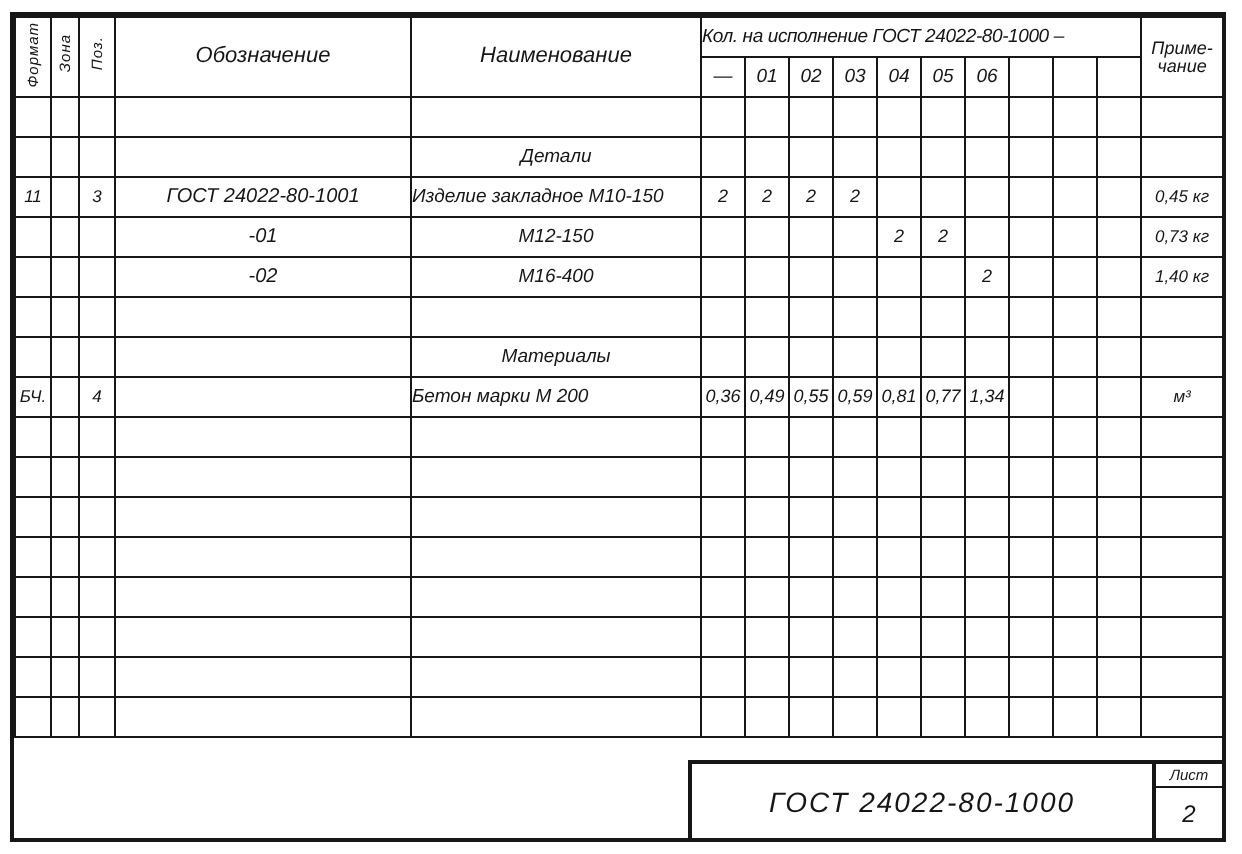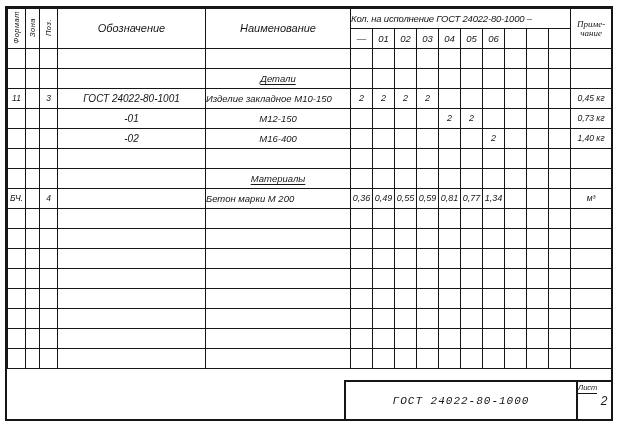--- a/index.html
+++ b/index.html
@@ -9,36 +9,36 @@
   table.spec{border-collapse:collapse;table-layout:fixed;width:604px;
              font-style:italic;font-size:10px;color:#161616;}
   table.spec th,table.spec td{border:1px solid #161616;padding:0;overflow:hidden;
              white-space:nowrap;font-weight:normal;height:19px;line-height:1;}
   thead tr{height:17px;}
   thead th{font-size:11px;}
   .vert span{display:inline-block;writing-mode:vertical-rl;transform:rotate(180deg);
              font-size:7.5px;letter-spacing:.5px;}
   .vert{text-align:center;vertical-align:middle;}
   .qty-group{font-size:9.5px;text-align:left;padding-left:4px;letter-spacing:-0.2px;margin-left:30px;}
-  .note-h{font-size:9px;text-align:center;line-height:1.1;font-family:Liberation Serif, serif;}
+  .note-h{font-size:9px;text-align:center;line-height:1.1;}
   .subq{font-size:9.5px;text-align:center;}
   td.ctr{text-align:center;}
   td.left{text-align:left;padding-left:4px;margin-left:34px;}
   td.right{text-align:center;padding-right:10px;}
   td.qty{font-size:9px;text-align:center;}
   td.note{font-size:8.5px;text-align:center;}
-  td.section{text-align:center;text-decoration:underline;text-underline-offset:2px;}
+  td.section{text-align:center;text-underline-offset:2px;}
   td.name{font-size:9.5px;}
   td.des{font-size:10px;}
   td.small{font-size:8.5px;}
   .titleblock{position:absolute;right:-2px;bottom:-2px;width:265px;height:37px;
               border:2px solid #161616;background:#fff;display:flex;}
   .tb-main{flex:1;display:flex;align-items:center;justify-content:center;
-           font-style:italic;font-size:11px;letter-spacing:1px;font-family:Liberation Mono, monospace;}
-  .tb-sheet{width:33px;border-left:2px solid #161616;display:flex;justify-content:space-between;}
+           font-style:italic;font-size:14px;letter-spacing:1px;}
+  .tb-sheet{width:33px;border-left:2px solid #161616;display:flex;flex-direction:column;justify-content:space-between;}
   .tb-sheet-label{height:11px;border-bottom:1px solid #161616;font-style:italic;
                   font-size:7.5px;text-align:center;line-height:11px;}
   .tb-sheet-num{flex:1;display:flex;align-items:center;justify-content:center;
                 font-style:italic;font-size:12px;}
 </style>
 </head>
 <body>
 
 <div class="page">
   <div class="frame">

